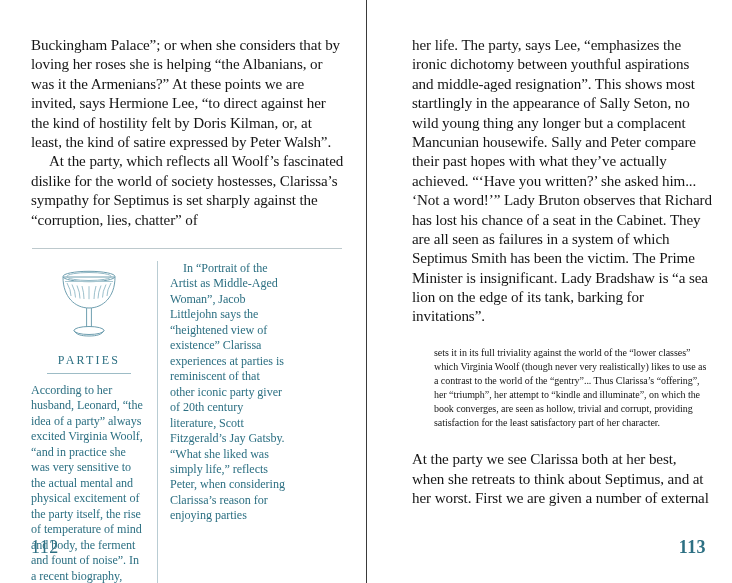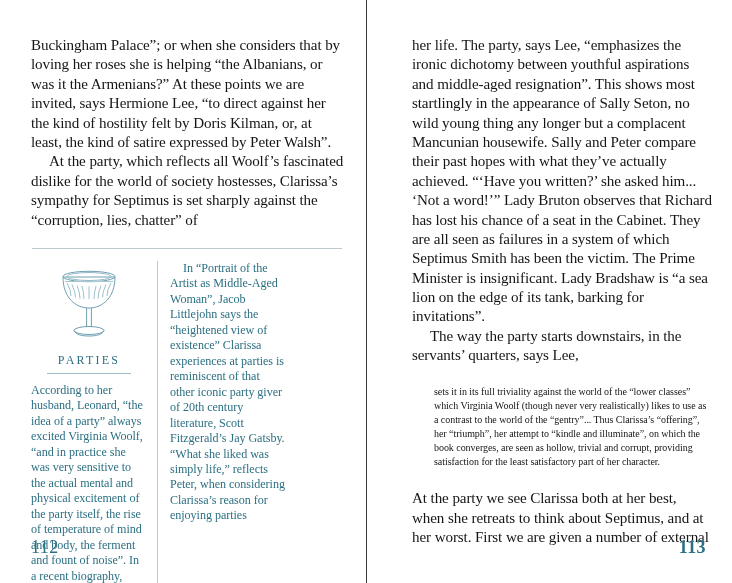--- a/index.html
+++ b/index.html
@@ -189,21 +189,20 @@
 
     </div>
 
     <div class="folio folio-left">112</div>
   </div>
 
   <div class="page page-right">
 
     <p class="body-para">her life. The party, says Lee, “emphasizes the ironic dichotomy between youthful aspirations and middle-aged resignation”. This shows most startlingly in the appearance of Sally Seton, no wild young thing any longer but a complacent Mancunian housewife. Sally and Peter compare their past hopes with what they’ve actually achieved. “‘Have you written?’ she asked him... ‘Not a word!’” Lady Bruton observes that Richard has lost his chance of a seat in the Cabinet. They are all seen as failures in a system of which Septimus Smith has been the victim. The Prime Minister is insignificant. Lady Bradshaw is “a sea lion on the edge of its tank, barking for invitations”.</p>
 
-    <p class="body-para indent">The way the party starts downstairs, in the servants’ quarters, says Lee,</p>
 
     <div class="blockquote">
       <p>sets it in its full triviality against the world of the “lower classes” which Virginia Woolf (though never very realistically) likes to use as a contrast to the world of the “gentry”... Thus Clarissa’s “offering”, her “triumph”, her attempt to “kindle and illuminate”, on which the book converges, are seen as hollow, trivial and corrupt, providing satisfaction for the least satisfactory part of her character.</p>
     </div>
 
     <p class="body-para after-quote">At the party we see Clarissa both at her best, when she retreats to think about Septimus, and at her worst. First we are given a number of external</p>
 
     <div class="folio folio-right">113</div>
   </div>
 

